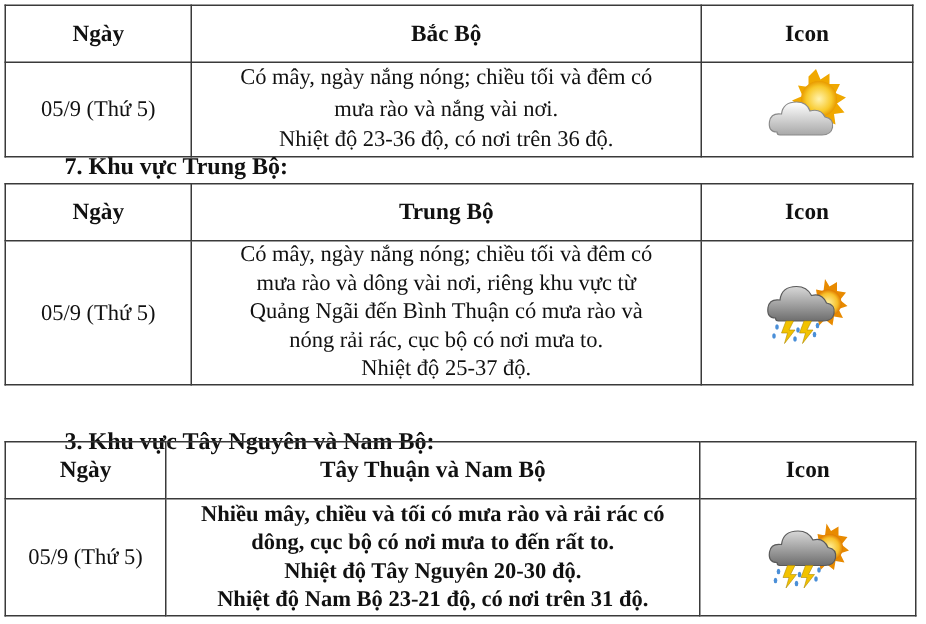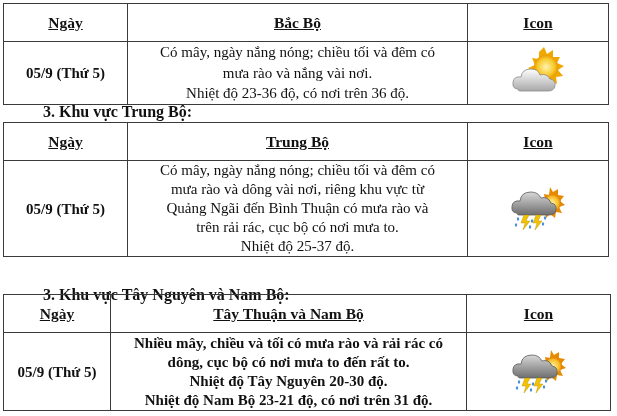--- a/index.html
+++ b/index.html
@@ -8,22 +8,22 @@
     font-family: "Liberation Serif", "DejaVu Serif", serif;
     color: #111;
   }
   .tbl {
     position: absolute; border-collapse: collapse; table-layout: fixed;
     font-size: 15px; line-height: 18px;
   }
   .tbl td, .tbl th {
     border: 1px solid #3a3a3a; padding: 0; text-align: center; vertical-align: middle;
   }
-  .tbl th { font-weight: bold; font-size: 15.5px; text-decoration: underline; }
-  .tbl td.date { font-weight: bold; }
+  .tbl th { font-weight: bold; font-size: 15.5px; }
+  .tbl td.date { font-weight: normal; }
   .tbl td.desc { line-height: 20.5px; text-align: center; }
   .desc-line { display: block; white-space: nowrap; }
   .heading {
     position: absolute; font-weight: bold; font-size: 16px; white-space: nowrap;
   }
   .icon-wrap { display: inline-block; width: 56px; height: 52px; }
   .icon-wrap svg { width: 100%; height: 100%; }
 </style>
 </head>
 <body>
@@ -64,41 +64,41 @@
           <polygon points="34,2 37,9 43,5 43,12 50,12 47,18 54,21 48,25 53,31 46,32 47,39 40,36 36,42 33,36 28,40 27,33 21,33 24,27 18,23 25,20 22,13 29,14 29,7" fill="#f0a800"></polygon>
           <circle cx="36" cy="22" r="12" fill="url(#sunA)"></circle>
           <path d="M8,44 Q2,44 3,37 Q4,31 11,32 Q12,24 21,24 Q28,24 30,30 Q37,28 40,34 Q46,35 45,41 Q44,46 38,46 L10,46 Q8,46 8,44 Z" fill="url(#cloudA)" stroke="#8a8a8a" stroke-width="0.8"></path>
         </svg>
       </span>
     </td>
   </tr>
 </tbody>
   </table>
 
-<div class="heading" style="left:43px; top:103px;">3. Khu vực Trung Bộ:</div>
+<div class="heading" style="left:43px; top:103px;">7. Khu vực Trung Bộ:</div>
 
 <table class="tbl" style="left:3px; top:122px; width:605px;">
   <colgroup>
       <col style="width:124px">
       <col style="width:340px">
       <col style="width:141px">
     </colgroup>
   <tbody>
       <tr style="height:38px">
     <th>Ngày</th>
     <th>Trung Bộ</th>
     <th>Icon</th>
   </tr>
   <tr style="height:95px">
     <td class="date">05/9 (Thứ 5)</td>
     <td class="desc" style="line-height:19px;">
       <span class="desc-line">Có mây, ngày nắng nóng; chiều tối và đêm có</span>
       <span class="desc-line">mưa rào và dông vài nơi, riêng khu vực từ</span>
       <span class="desc-line">Quảng Ngãi đến Bình Thuận có mưa rào và</span>
-      <span class="desc-line">trên rải rác, cục bộ có nơi mưa to.</span>
+      <span class="desc-line">nóng rải rác, cục bộ có nơi mưa to.</span>
       <span class="desc-line">Nhiệt độ 25-37 độ.</span>
     </td>
     <td>
       <span class="icon-wrap">
         <svg viewBox="0 0 56 52">
           <defs>
             <radialGradient id="sunB" cx="50%" cy="50%" r="50%">
               <stop offset="0%" stop-color="#fff1a0"></stop>
                   <stop offset="70%" stop-color="#f8c02a"></stop>
                   <stop offset="100%" stop-color="#e07a00"></stop>

